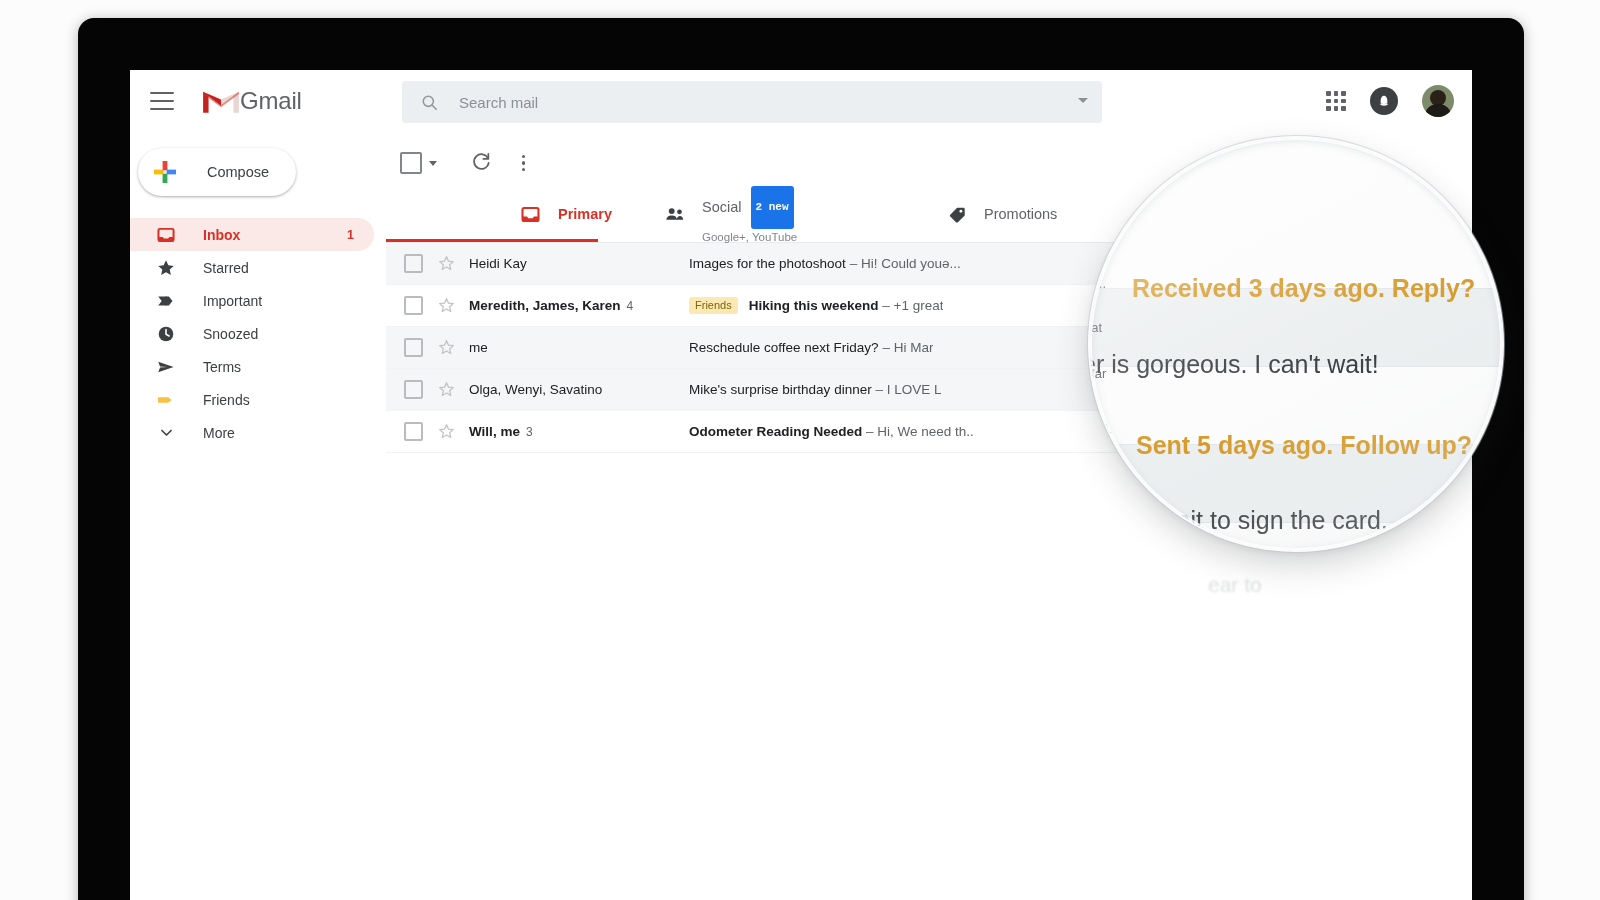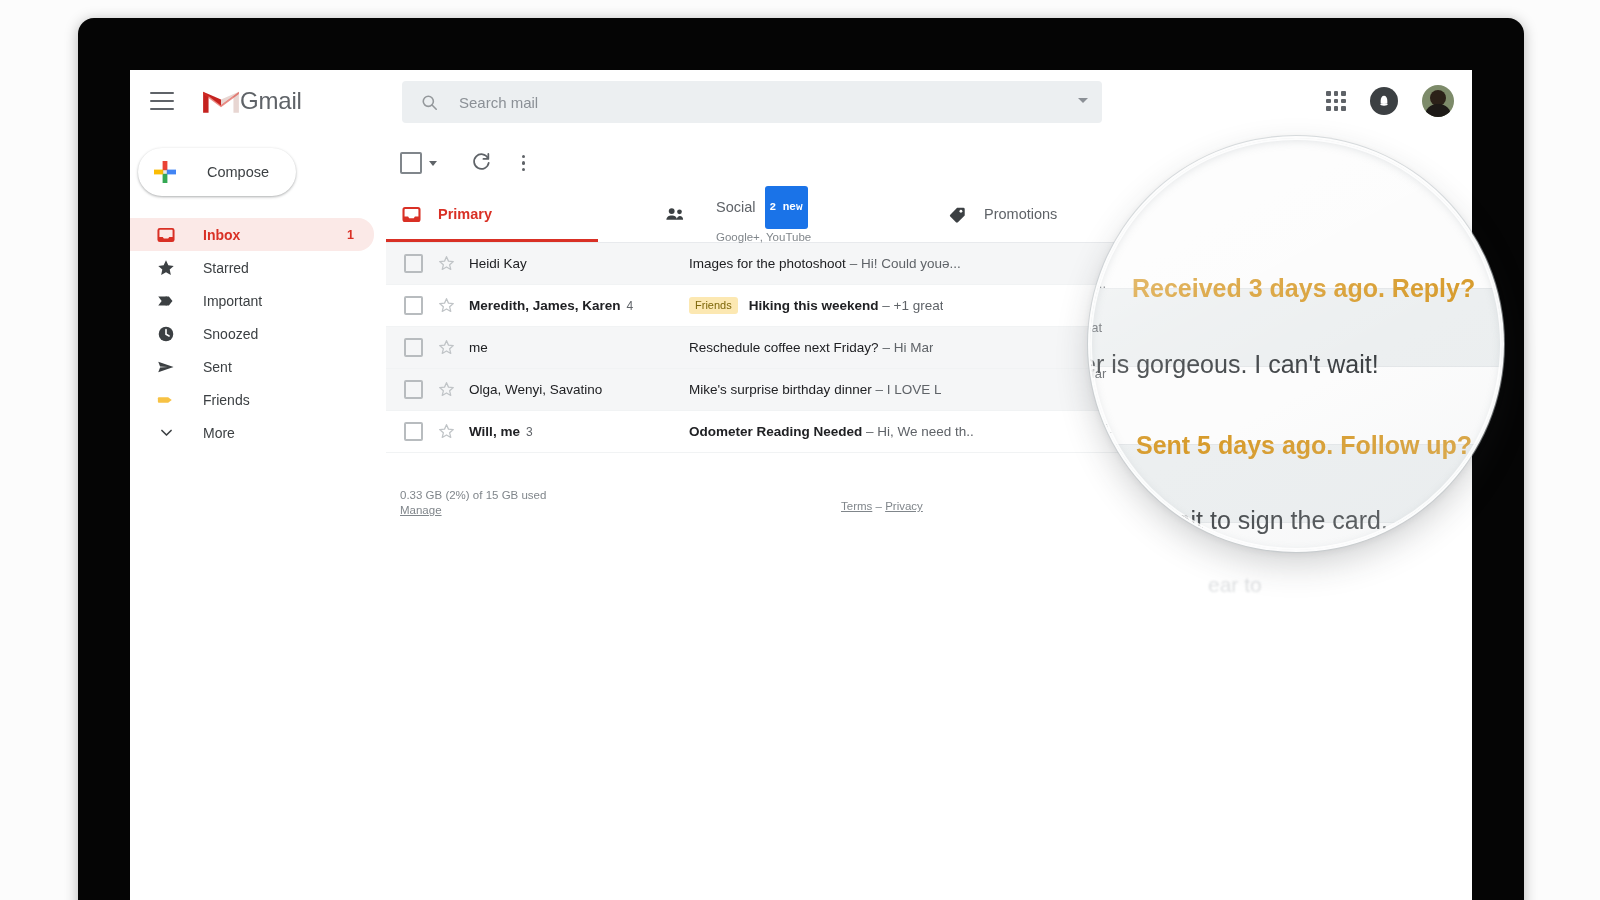--- a/index.html
+++ b/index.html
@@ -84,22 +84,22 @@
   .tabs{display:flex;height:56px;border-bottom:1px solid #e8eaed;position:relative;}
   .tab{display:flex;align-items:center;cursor:pointer;position:relative;}
   .tab .tic{width:22px;height:22px;display:flex;align-items:center;justify-content:center;flex:0 0 22px;}
   .tab .tcol{margin-left:16px;display:flex;flex-direction:column;justify-content:center;}
   .tab .tname{font-size:14.5px;color:#5f6368;display:flex;align-items:center;}
   .tab.active .tname{color:#d93025;font-weight:bold;}
   .tab .tsub{font-size:11.5px;color:#80868b;margin-top:2px;}
   .badge{margin-left:9px;background:#1a73e8;color:#fff;font-size:11px;font-weight:bold;border-radius:3px;padding:16px 5px;line-height:1;font-family:Liberation Mono, monospace;}
   .tab-underline{position:absolute;left:0;bottom:0;height:3px;background:#d93025;}
 
-  .tab1{width:212px;padding-left:14px;}
-  .tab2{width:230px;padding-left:52px;gap:14px;}
+  .tab1{width:212px;padding-left:14px;justify-content:flex-end;}
+  .tab2{width:230px;padding-left:52px;}
   .tab3{width:230px;padding-left:52px;}
 
   
   .rows{position:relative;}
   .erow{height:41px;display:flex;align-items:center;border-bottom:1px solid #f1f3f4;cursor:pointer;font-size:13.5px;}
   .erow.read{background:#f5f6f7;}
   .erow.unread{background:#ffffff;}
   .ck{margin-left:18px;width:15px;height:15px;border:2px solid #b8bcbf;border-radius:2px;flex:0 0 15px;cursor:pointer;}
   .star{margin-left:15px;width:17px;height:17px;flex:0 0 17px;cursor:pointer;}
   .sender{margin-left:14px;width:220px;flex:0 0 220px;color:#202124;white-space:nowrap;overflow:hidden;}
@@ -275,21 +275,21 @@
               </span>
               <span class="nlabel">Snoozed</span>
             </div>
 
             <div class="navitem">
               <span class="nic">
                 <svg viewBox="0 0 20 20" width="18" height="18">
                   <path d="M1.4 4.2 L18.4 10 L1.4 15.8 L3.4 10.6 L12 10 L3.4 9.4 Z" fill="#3c4043"></path>
                 </svg>
               </span>
-              <span class="nlabel">Sent</span>
+              <span class="nlabel">Terms</span>
             </div>
 
             <div class="navitem">
               <span class="nic">
                 <svg viewBox="0 0 20 20" width="18" height="18">
                   <path d="M2 7 H12.4 L16.4 10 L12.4 13 H2 a1 1 0 0 1 -1 -1 V8 a1 1 0 0 1 1 -1 Z" fill="#f7c244"></path>
                 </svg>
               </span>
               <span class="nlabel">Friends</span>
             </div>
@@ -452,29 +452,20 @@
                 <span>Will, me</span><span class="cnt">3</span>
               </span>
               <span class="subjwrap">
                 <span class="subj">Odometer Reading Needed</span>&nbsp;
                 <span class="snip">– Hi, We need th..</span>
               </span>
             </div>
 
           </div>
 
-          <div class="gfooter">
-            <span>0.33 GB (2%) of 15 GB used</span>
-            <span class="manage">Manage</span>
-            <span class="legal">
-              <a>Terms</a>
-              <span>–</span>
-              <a>Privacy</a>
-            </span>
-          </div>
 
         </div>
 
         <div class="addon-rail">
           <div class="addon cal">
             <span>31</span>
           </div>
           <div class="addon keep">
             <svg viewBox="0 0 20 20" width="13" height="13">
               <path d="M10 2.6 a5.2 5.2 0 0 0 -3 9.4 v2.2 h6 v-2.2 a5.2 5.2 0 0 0 -3 -9.4 z" fill="#ffffff"></path>

